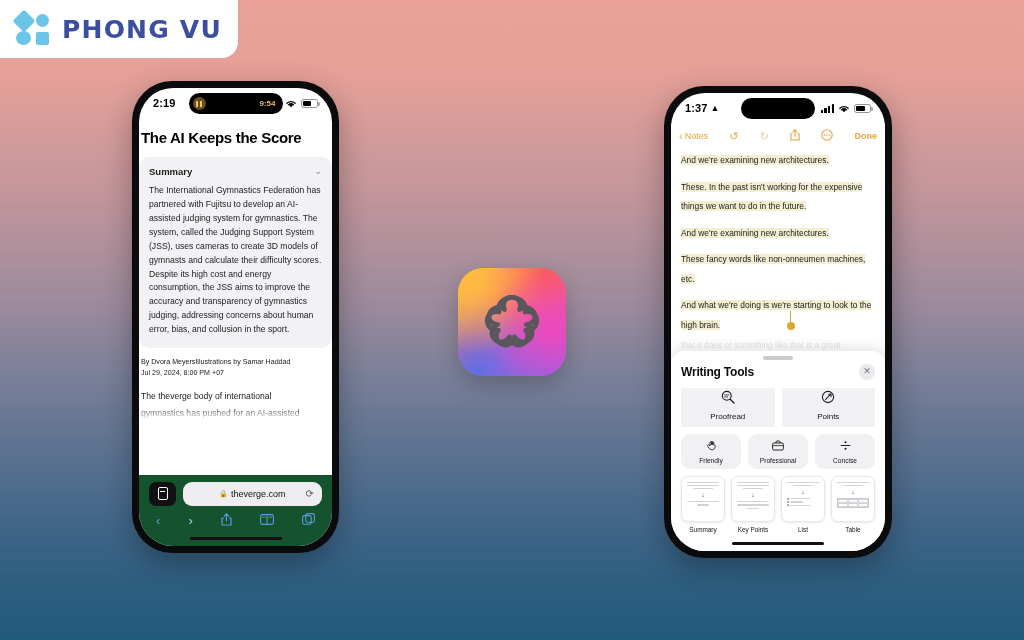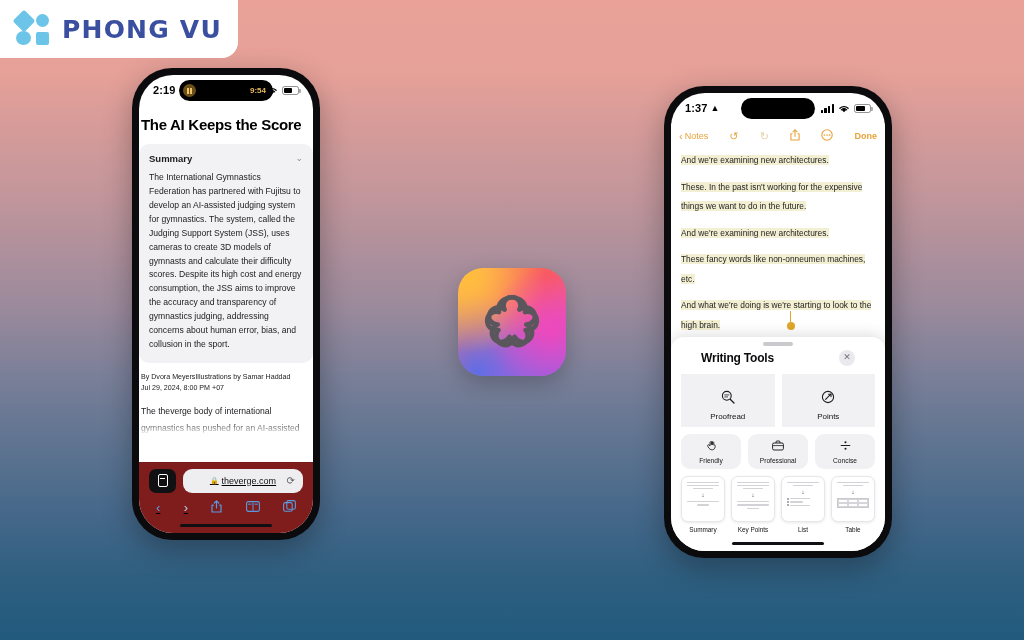--- a/index.html
+++ b/index.html
@@ -45,21 +45,21 @@
     padding: 7px;
     box-shadow: 0 10px 30px rgba(0,0,0,0.30);
   }
   .phone-inner {
     width: 100%; height: 100%;
     background: #ffffff;
     border-radius: 34px;
     overflow: hidden;
     position: relative;
   }
-  #phone-left  { left: 132px; top: 68px; width: 188px; height: 472px; }
+  #phone-left  { left: 132px; top: 81px; width: 207px; height: 472px; }
   #phone-right { left: 664px; top: 86px; width: 228px; height: 472px; }
 
   
   .statusbar {
     height: 30px; position: relative;
     display: flex; align-items: center;
     padding: 0 14px;
     flex: none;
   }
   .sb-time { font-size: 11px; font-weight: bold; color: #000; letter-spacing: 0.1px; }
@@ -119,24 +119,23 @@
     margin: 12px 2px 0; font-size: 8.6px; line-height: 1.62; color: #1b1b1e;
   }
   .body-para.fade {
     margin-top: 3px;
     -webkit-mask-image: linear-gradient(to bottom, #000 0%, rgba(0,0,0,0.25) 70%, transparent 100%);
     mask-image: linear-gradient(to bottom, #000 0%, rgba(0,0,0,0.25) 70%, transparent 100%);
   }
 
   .safari-bottom {
     position: absolute; left: 0; right: 0; bottom: 0;
-    background: #7f1d1d;
+    background: #14532d;
     padding: 6px 10px 0;
     border-top: 0.5px solid rgba(0,0,0,0.07);
-    text-decoration: underline;
   }
   .addr-row { display: flex; align-items: center; gap: 7px; }
   .tabs-chip {
     width: 27px; height: 24px; border-radius: 7px; background: #111113;
     display: flex; align-items: center; justify-content: center; flex: none;
   }
   .tabs-chip-glyph {
     width: 10px; height: 13px; border: 1.3px solid #fff; border-radius: 2px;
     position: relative;
   }
@@ -208,32 +207,32 @@
     background: #fff; border-top-left-radius: 13px; border-top-right-radius: 13px;
     box-shadow: 0 -3px 14px rgba(0,0,0,0.12);
     padding: 0 10px;
   }
   .grabber {
     width: 30px; height: 3.4px; border-radius: 3px;
     background: #c9c9ce; margin: 5px auto 4px;
   }
   .sheet-head {
     display: flex; align-items: center; justify-content: space-between;
-    margin: 1px 20px 8px;
+    margin: 1px 0 8px;
   }
   .sheet-title { font-size: 12px; font-weight: bold; color: #0b0b0d; letter-spacing: -0.2px; }
   .sheet-close {
     width: 16px; height: 16px; border-radius: 50%; background: #eaeaee;
     display: flex; align-items: center; justify-content: center;
     color: #75757a; font-size: 9px; line-height: 1;
   }
   .row-2 { display: flex; gap: 7px; margin-bottom: 7px; }
   .tile-lg {
     flex: 1; background: #f1f1f3; border-radius: 1px;
-    padding: 16px 0 6px; text-align: center;
+    padding: 2px 0 6px; text-align: center;
   }
   .tile-lg .g { font-size: 13px; color: #1d1d20; line-height: 1; display:block; }
   .tile-lg .l { font-size: 8px; color: #141417; margin-top: 6px; display: block; }
   .row-3 { display: flex; gap: 7px; margin-bottom: 7px; }
   .tile-md {
     flex: 1; background: #f1f1f3; border-radius: 9px;
     padding: 6px 0 5px; text-align: center;
   }
   .tile-md .g { font-size: 10px; color: #1d1d20; line-height: 1; display:block; }
   .tile-md .l { font-size: 6.6px; color: #141417; margin-top: 4px; display: block; }

